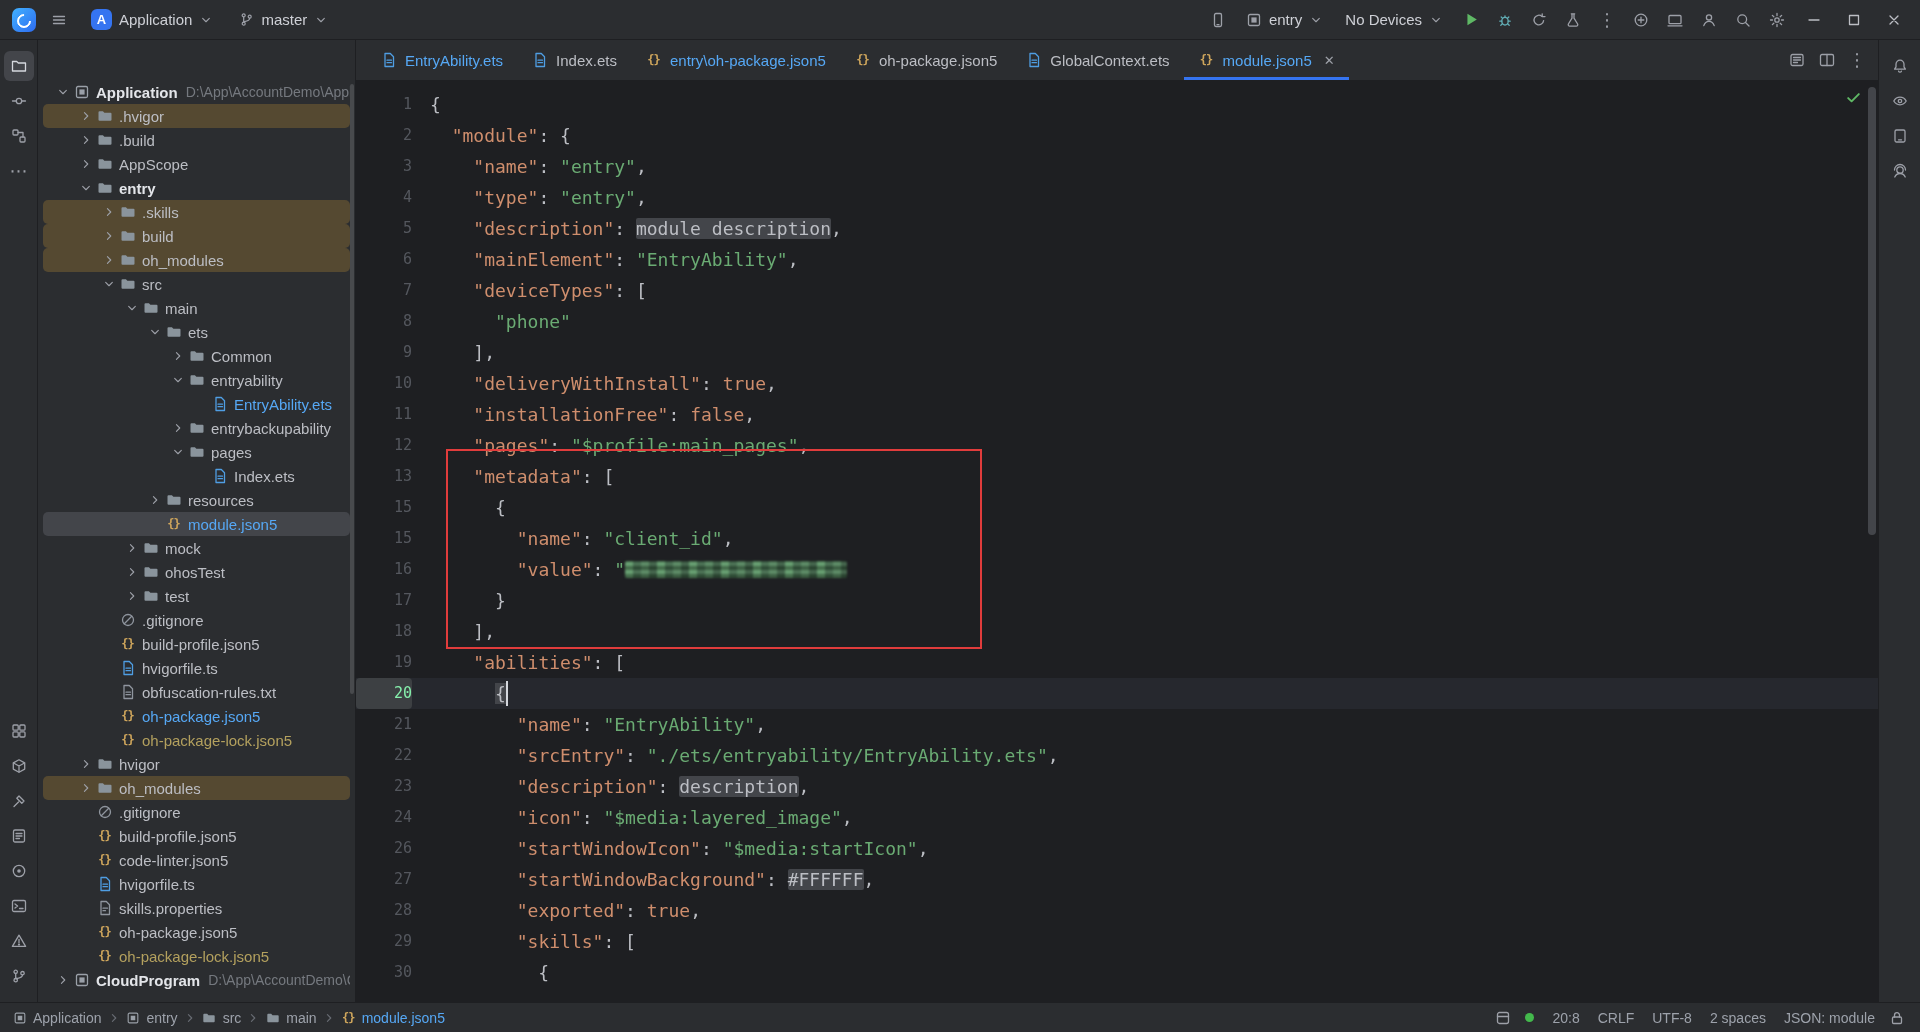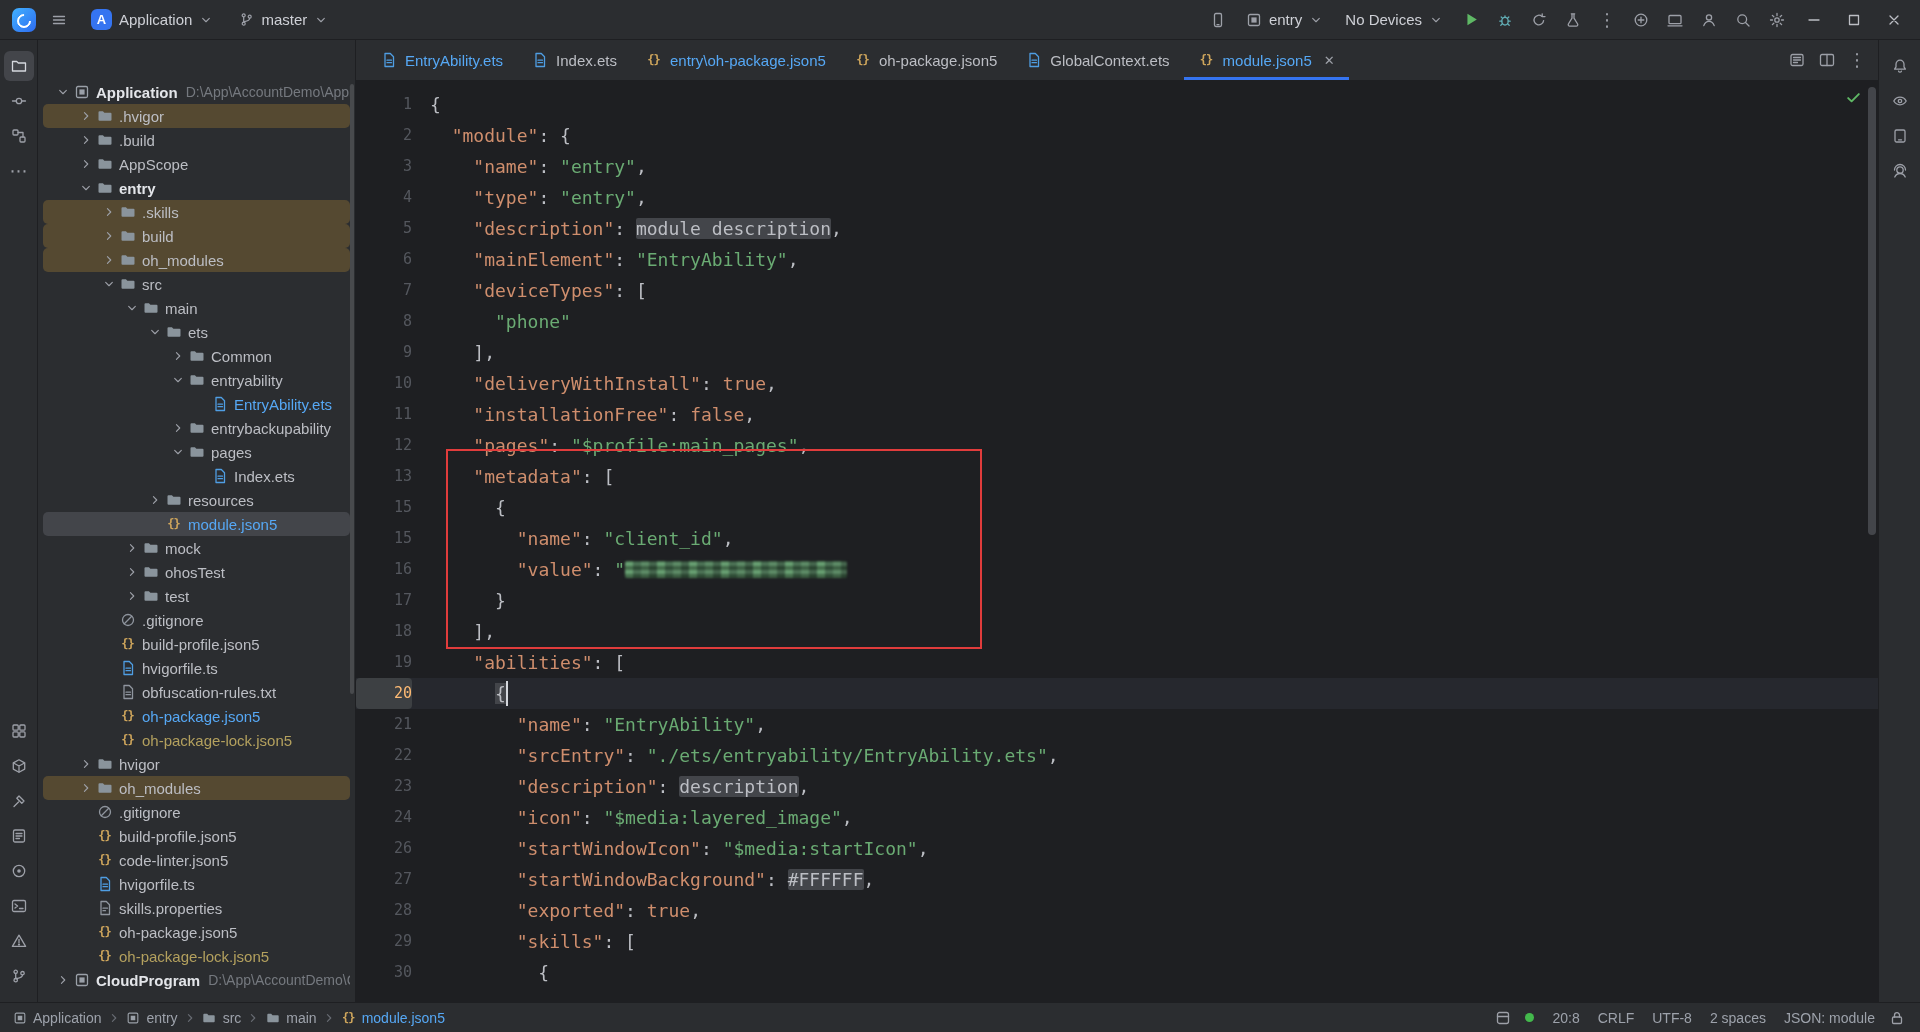--- a/index.html
+++ b/index.html
@@ -55,21 +55,21 @@
   .tab.active::after{content:'';position:absolute;left:0;right:0;bottom:0;height:3px;background:#3574f0}
   .tab-label.c-blue{color:#56a8f5}
   .tab-close{color:#9da0a8;font-size:13px;margin-left:4px}
   #tab-actions{margin-left:auto;display:flex;align-items:center;padding-right:6px}
   #tab-actions .sbtn{margin:0 1px;width:28px;height:28px}
 
   .code-scroll{position:absolute;top:41px;left:0;right:0;bottom:0;overflow:hidden;padding-top:8px;font-family:"DejaVu Sans Mono",monospace;font-size:18px}
   .cl{display:flex;height:31px;line-height:31px;width:100%}
   .cl.cur{background:#26282e}
   .ln{width:56px;text-align:right;color:#54575e;font-size:15px;flex:none}
-  .cl.cur .ln{background:#3d4043;border-radius:4px;color:#fdba74}
+  .cl.cur .ln{background:#3d4043;border-radius:4px;color:#86efac}
   .ct{margin-left:18px;white-space:pre}
   .tok-pl{color:#bcbec4}
   .tok-k{color:#cf8e6d}
   .tok-s{color:#6aab73}
   .tok-kw{color:#cf8e6d}
   .tok-f{background:#43454a;color:#bcbec4;border-radius:2px}
   .tok-b{background:#43454a;color:#bcbec4}
   .tok-r{display:inline-block;width:222px;height:17px;vertical-align:middle;margin-top:-3px;border-radius:2px;
     background-image:repeating-linear-gradient(0deg,rgba(0,0,0,.28) 0 4px,rgba(255,255,255,.06) 4px 8px),
       repeating-linear-gradient(90deg,#5f9969 0 8px,#41694b 8px 16px,#54855e 16px 24px,#3a5d43 24px 32px);

